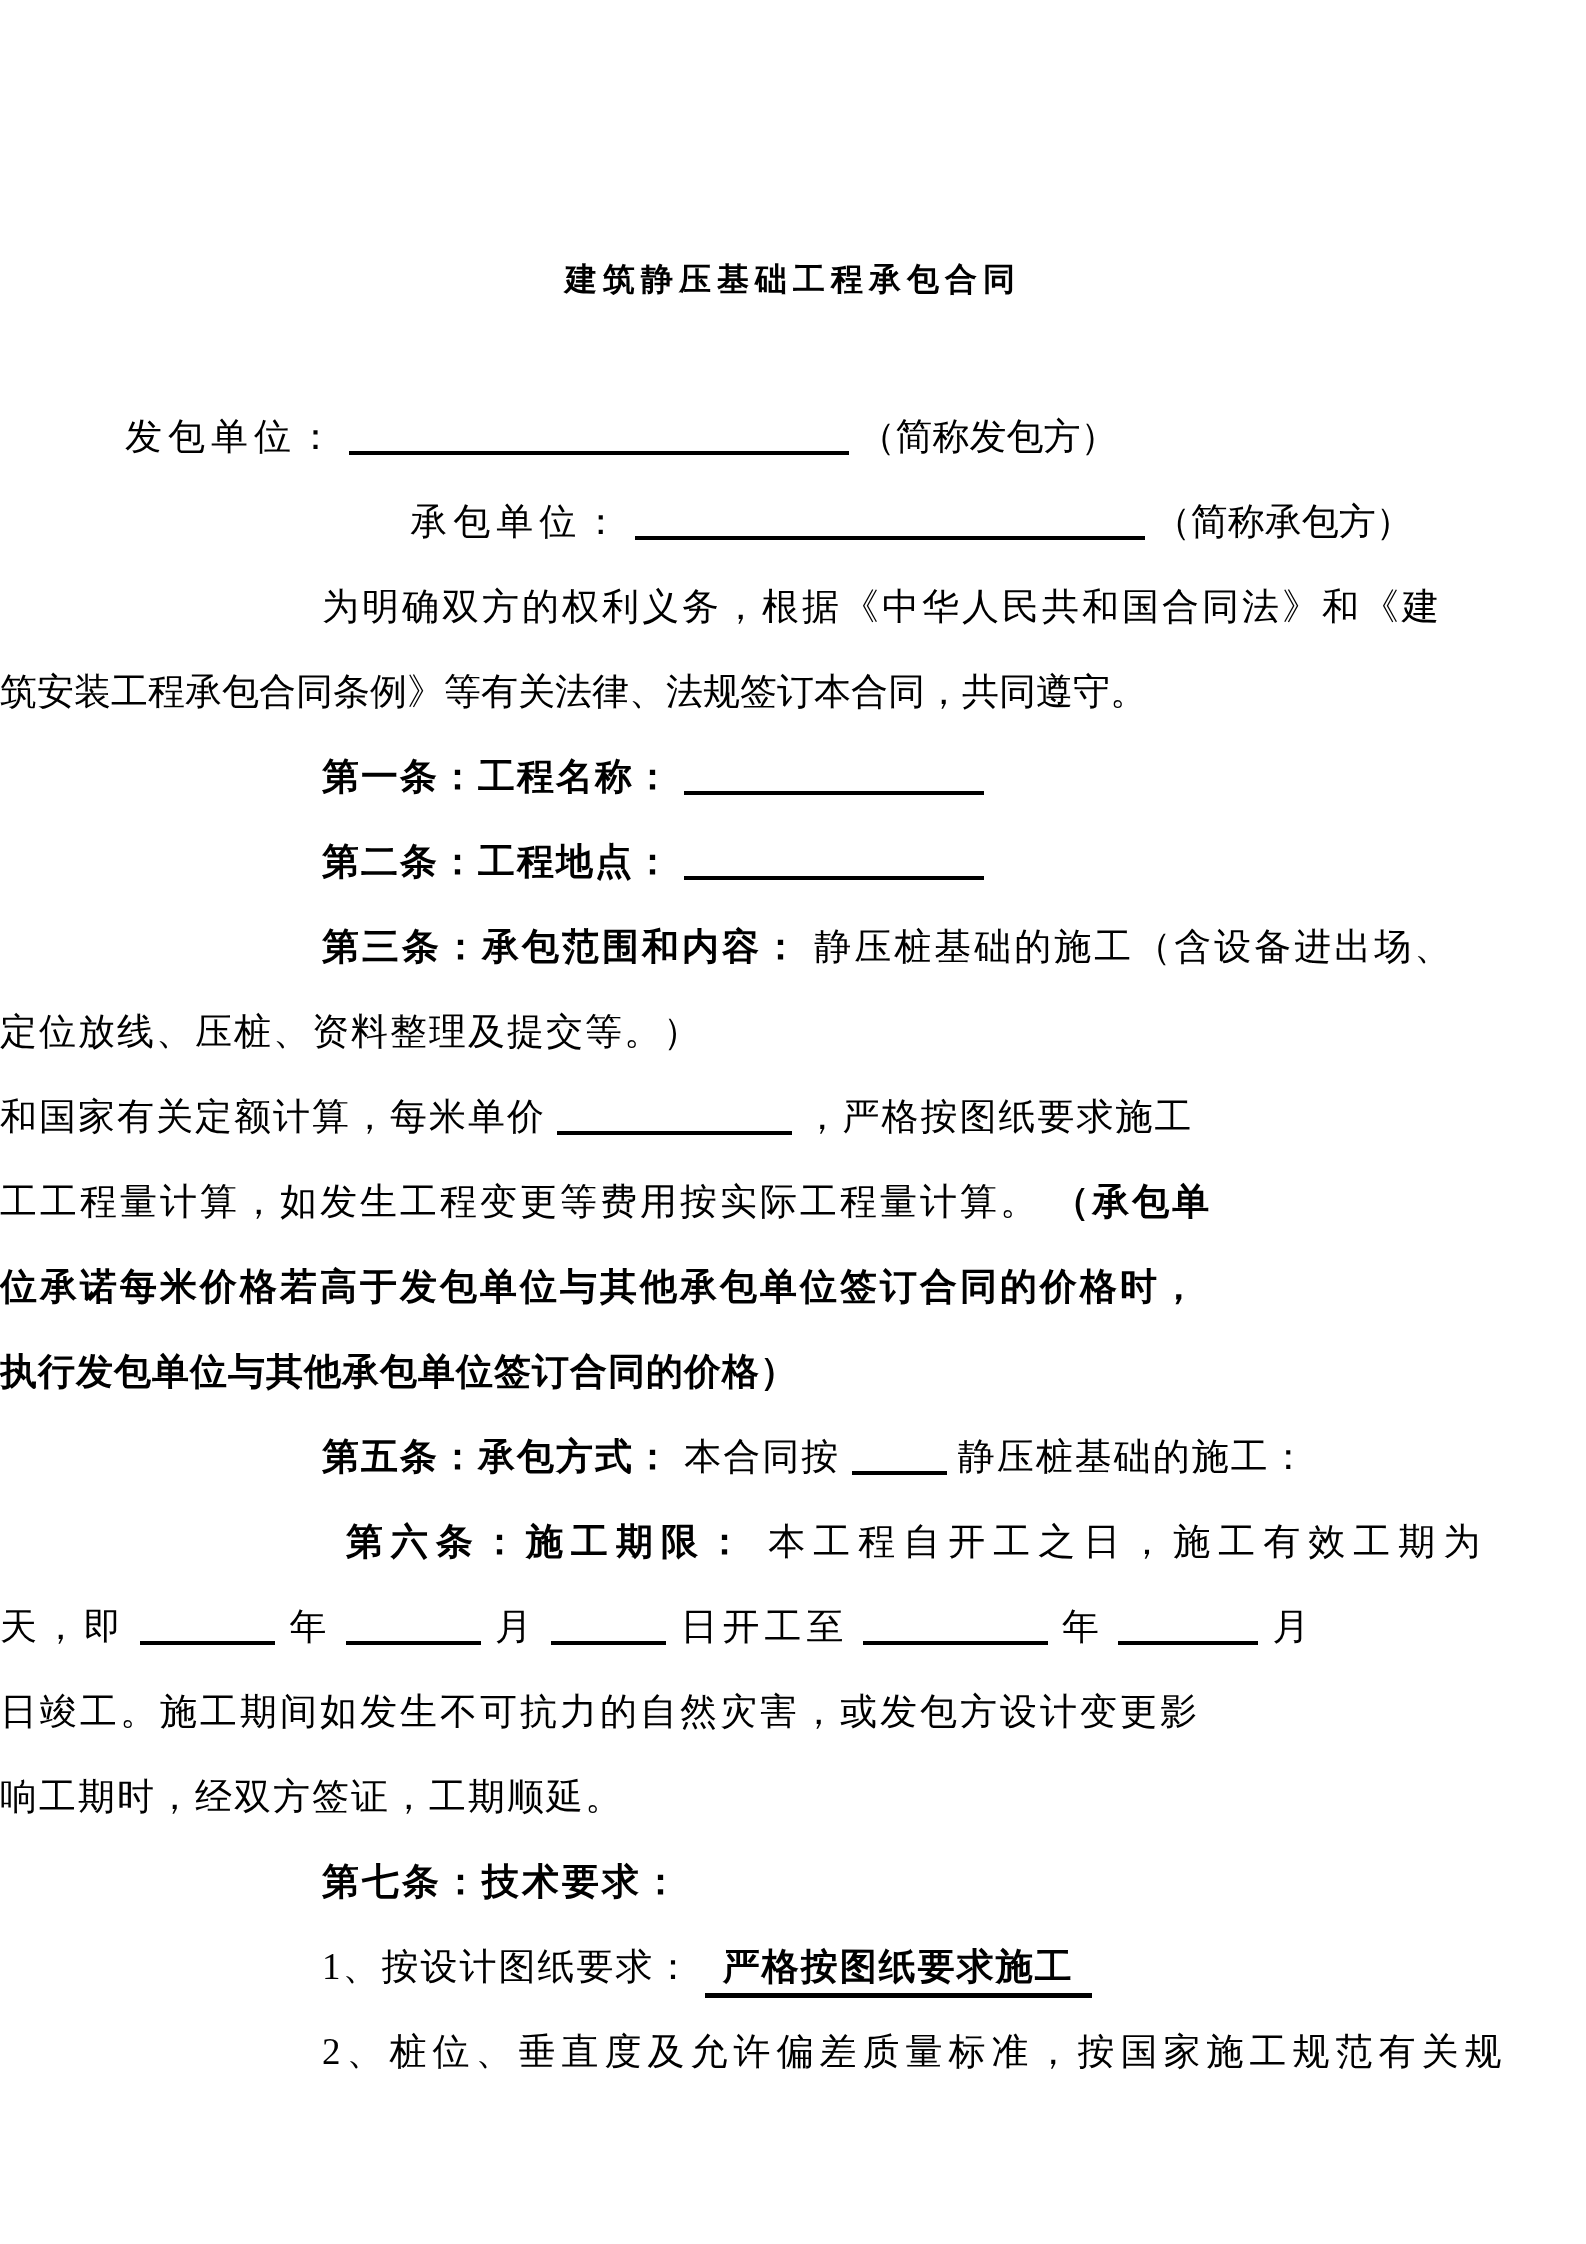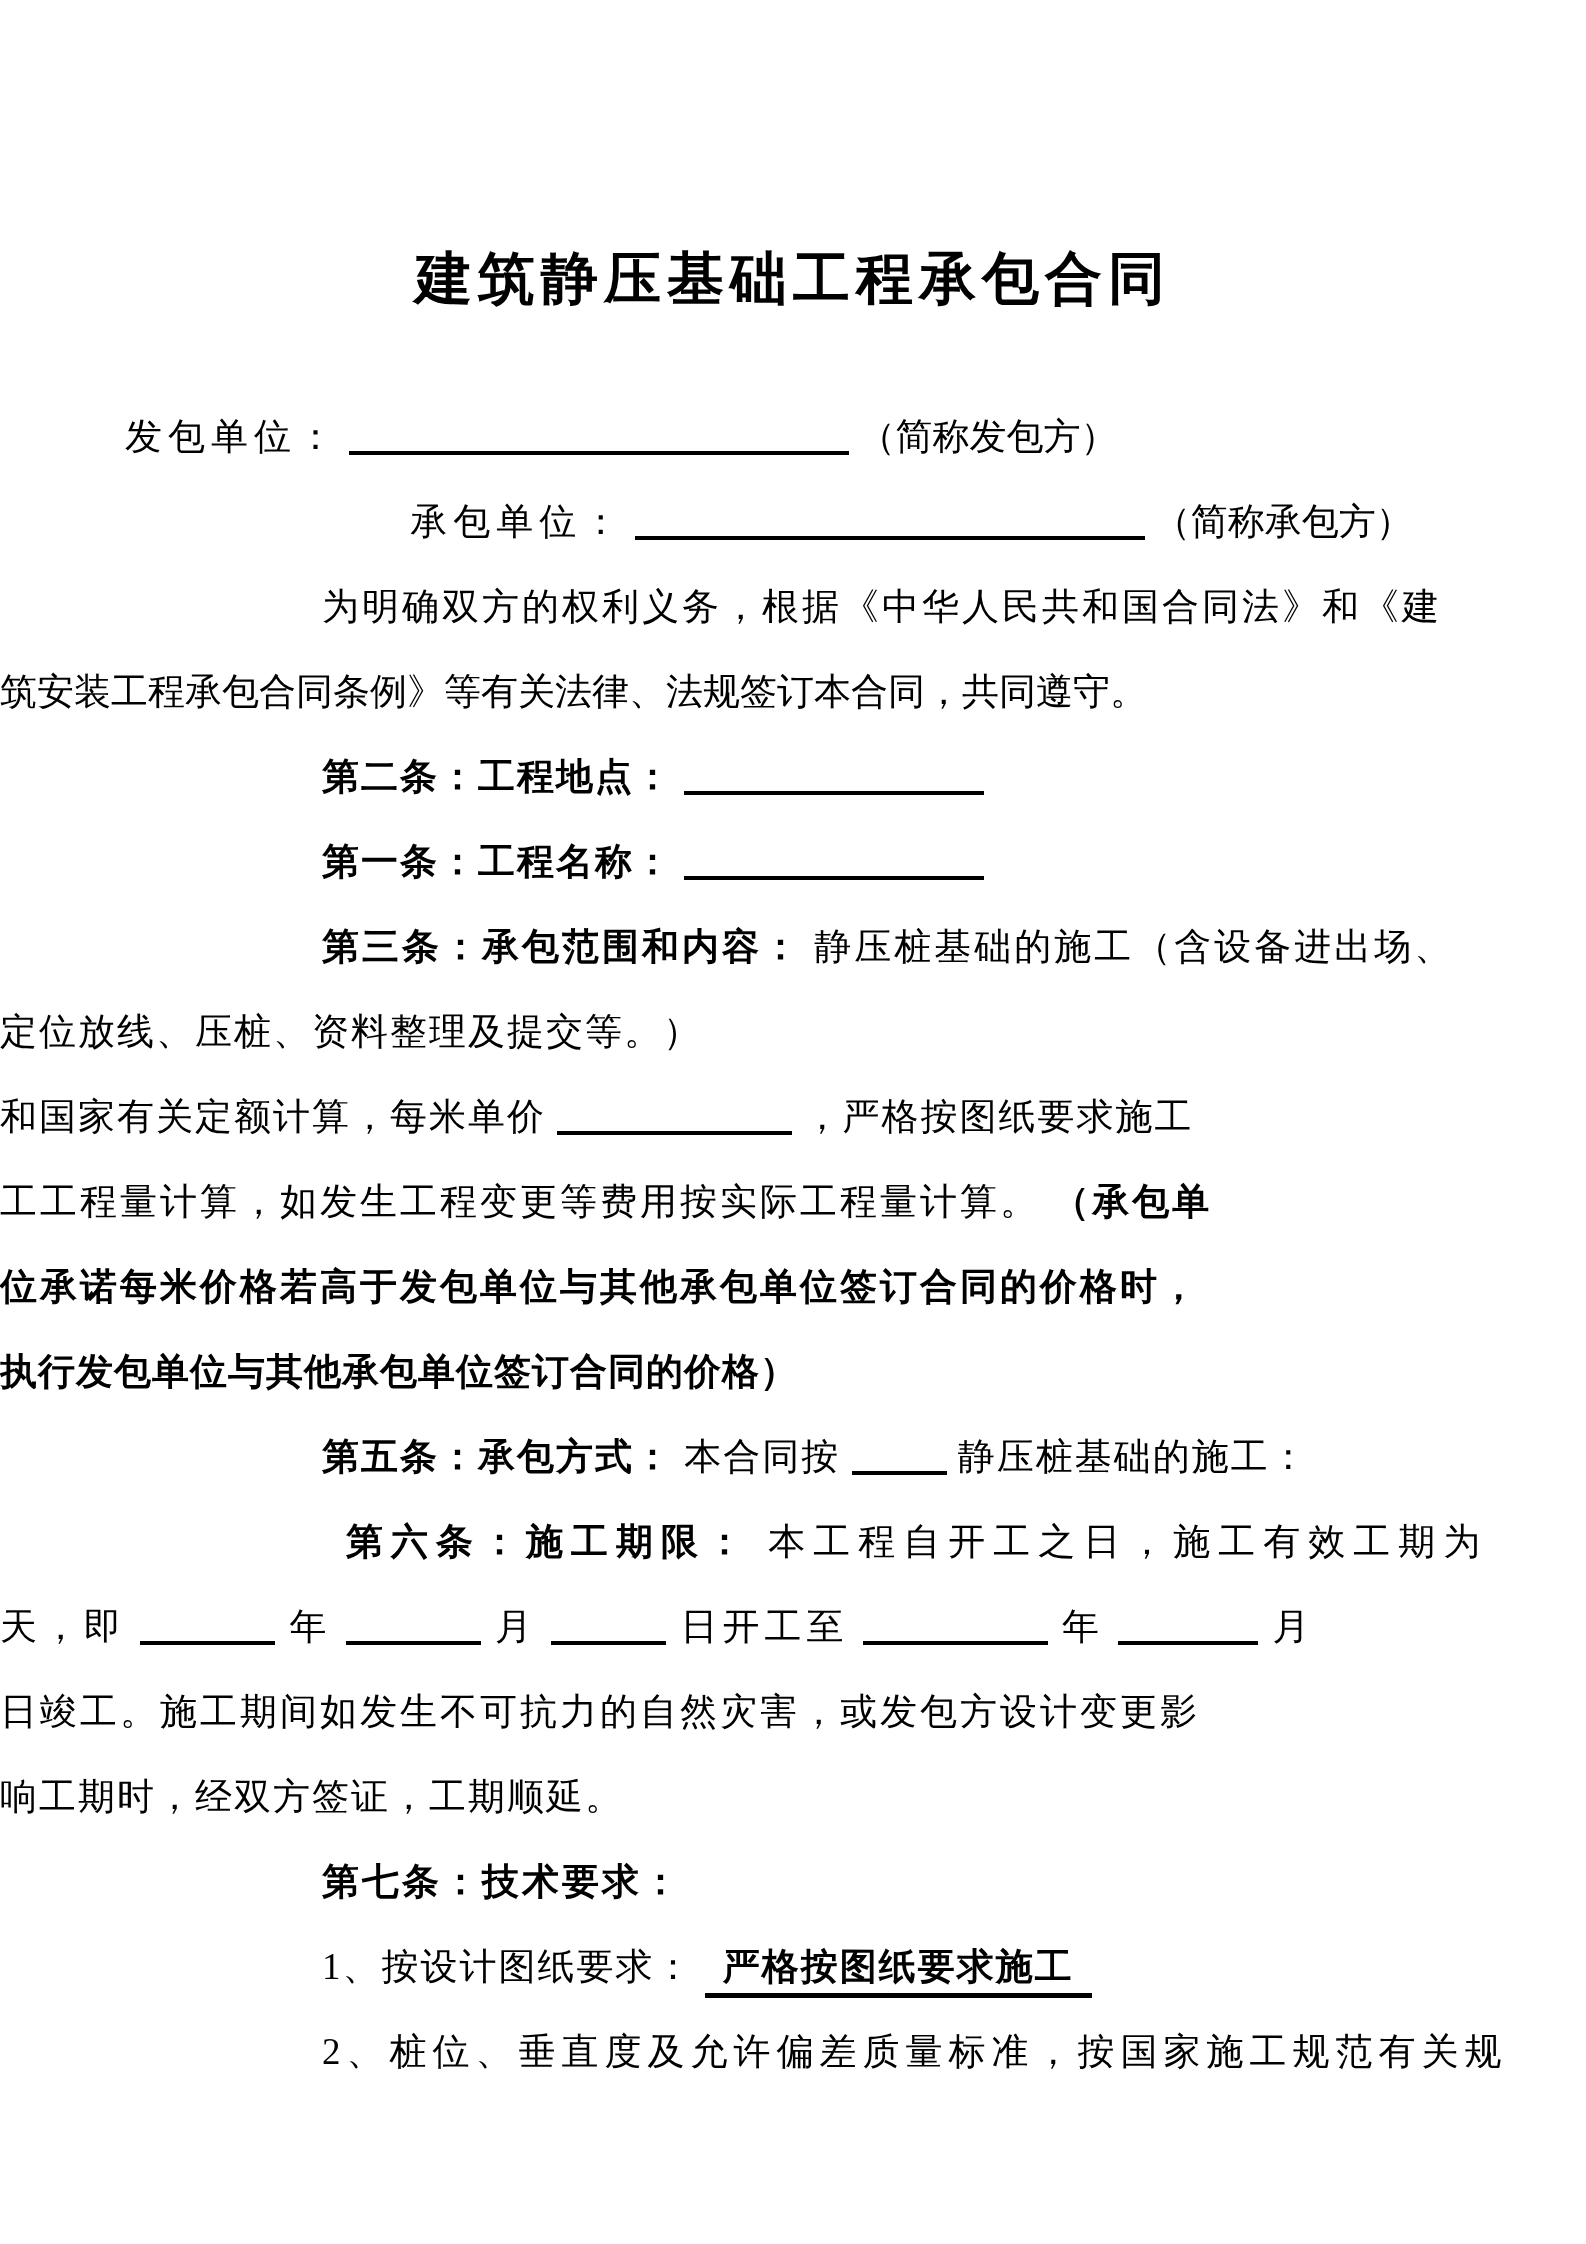--- a/index.html
+++ b/index.html
@@ -10,21 +10,21 @@
     background:#ffffff;
     color:#000000;
     font-family:"Liberation Serif","DejaVu Serif",serif;
     font-size:37px;
     overflow:hidden;
   }
   .title{
     padding-top:238px;
     height:82px;line-height:82px;
     text-align:center;
-    font-size:57px;font-weight:bold;
+    font-size:32px;font-weight:bold;
     letter-spacing:6px;
   }
   .lines{margin-top:74px;}
   .line{height:85px;line-height:85px;white-space:nowrap;}
   .b{font-weight:bold;}
   .u{border-bottom:5px solid #000000;padding:0 18px 6px;}
   .blank{display:inline-block;height:40px;border-bottom:4px solid #000;vertical-align:-6px;}
   
   .in0{padding-left:125px;}  
   .in1{padding-left:237px;text-align:center;}  
@@ -62,26 +62,26 @@
 
     <div class="line in2 ls3">
       <span>为明确双方的权利义务，根据《中华人民共和国合同法》和《建</span>
     </div>
 
     <div class="line in3 ls0">
       <span>筑安装工程承包合同条例》等有关法律、法规签订本合同，共同遵守。</span>
     </div>
 
     <div class="line in2 ls2">
-      <span class="b">第二条：工程地点：</span>
+      <span class="b">第一条：工程名称：</span>
       <span class="blank w300"></span>
     </div>
 
     <div class="line in2 ls2">
-      <span class="b">第一条：工程名称：</span>
+      <span class="b">第二条：工程地点：</span>
       <span class="blank w300"></span>
     </div>
 
     <div class="line in2 ls3">
       <span class="b">第三条：承包范围和内容：</span>
       <span>静压桩基础的施工（含设备进出场、</span>
     </div>
 
     <div class="line in3 ls2">
       <span>定位放线、压桩、资料整理及提交等。）</span>

